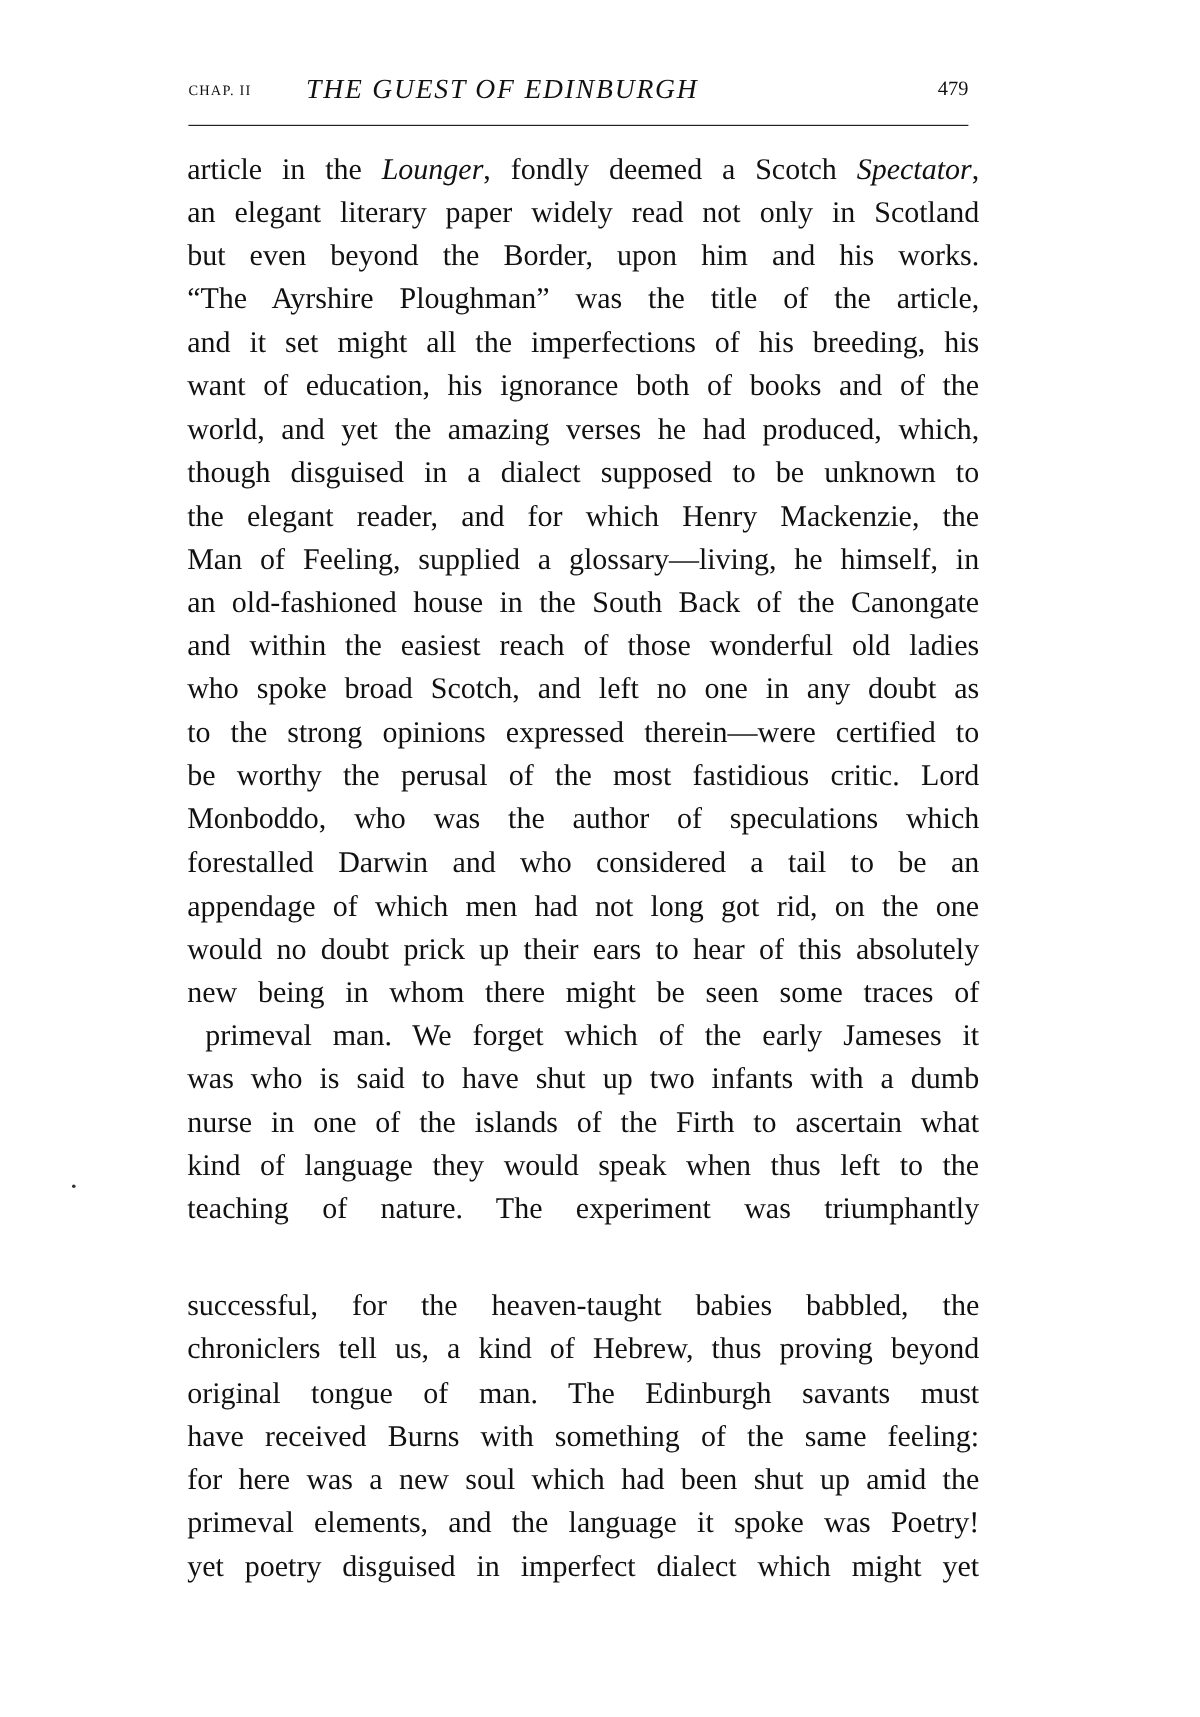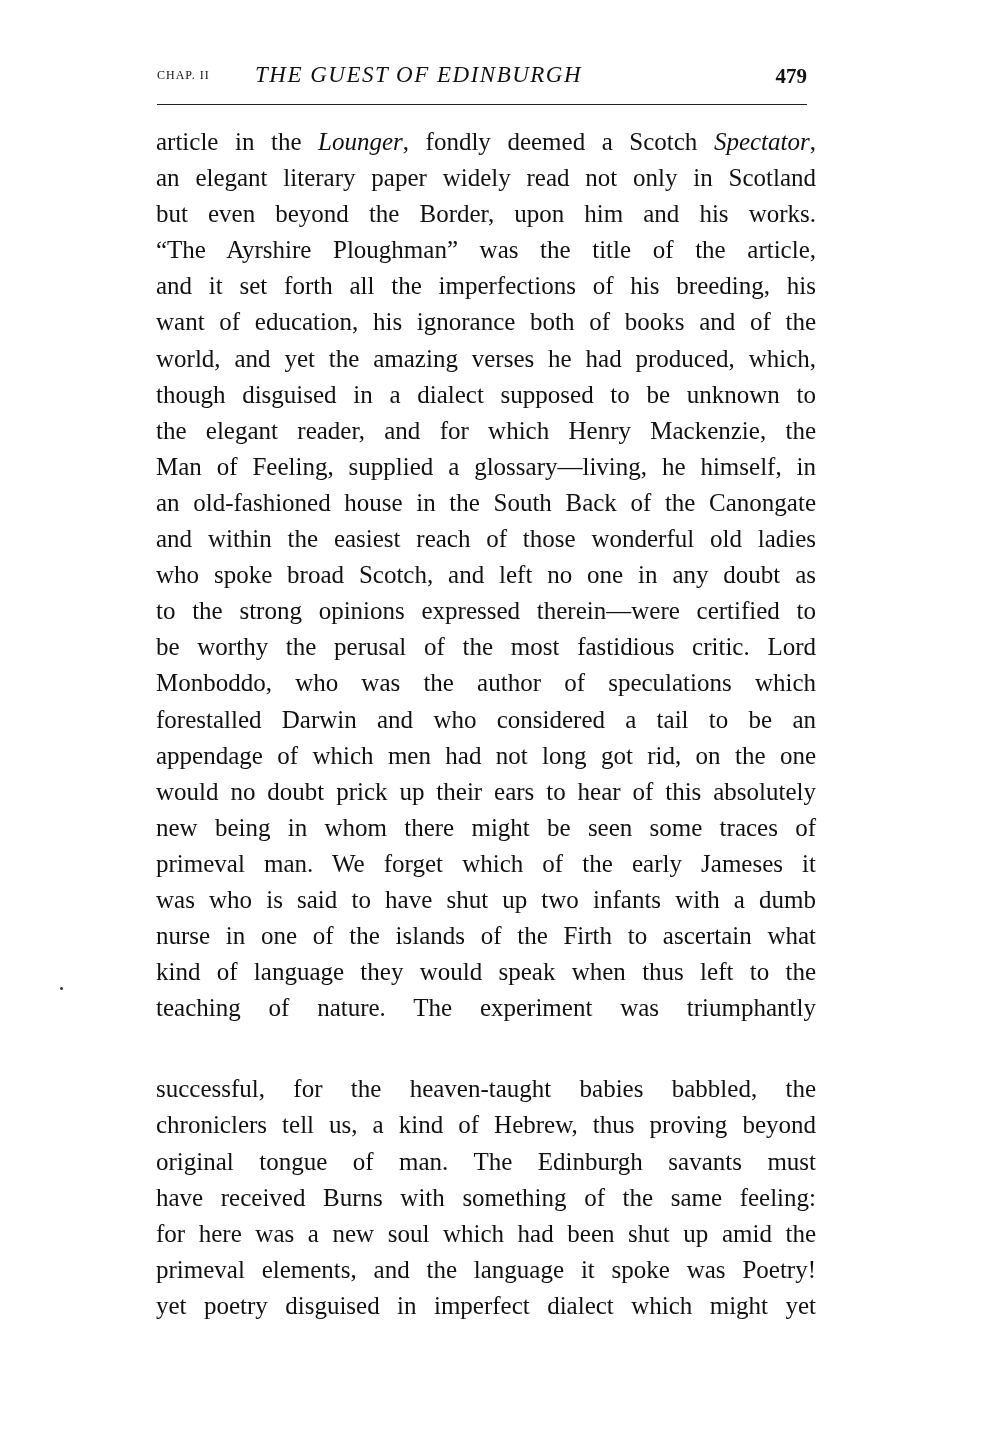--- a/index.html
+++ b/index.html
@@ -1,20 +1,20 @@
 <!DOCTYPE html>
 <html><head>
 <meta charset="utf-8">
 <style>
   html, body { margin:0; padding:0; background:#fff; }
   body { width:1000px; height:1431px; position:relative; overflow:hidden; font-family:"Liberation Serif","DejaVu Serif",serif; color:#111; }
   .header { position:absolute; top:62px; left:157px; width:650px; height:34px; }
   .chap { position:absolute; left:0; top:6px; font-size:12px; letter-spacing:1px; }
   .title { position:absolute; left:98px; top:0; font-size:23px; font-style:italic; letter-spacing:1.5px; }
-  .pageno { position:absolute; right:0; top:2px; font-size:21px;font-weight:bold; }
+  .pageno { position:absolute; right:0; top:2px; font-size:17px; }
   .rule { position:absolute; top:104px; left:157px; width:650px; height:0; border-top:1.5px solid #222; }
   .body { position:absolute; top:124px; left:156px; width:660px; }
   .line { height:36.1px; line-height:36px; font-size:25px; text-align:justify; text-align-last:justify; white-space:nowrap; }
   .line span { display:block; }
   .dot { position:absolute; width:3px; height:3px; background:#333; border-radius:50%; }
 </style>
 </head>
 <body>
 
 <div class="header">
@@ -31,21 +31,21 @@
     <div class="line">
       <span style="text-align: justify; text-align-last: justify;">an elegant literary paper widely read not only in Scotland</span>
     </div>
     <div class="line">
       <span style="text-align: justify; text-align-last: justify;">but even beyond the Border, upon him and his works.</span>
     </div>
     <div class="line">
       <span style="text-align: justify; text-align-last: justify;">“The Ayrshire Ploughman” was the title of the article,</span>
     </div>
     <div class="line">
-      <span style="text-align: justify; text-align-last: justify;">and it set forth all the imperfections of his breeding, his</span>
+      <span style="text-align: justify; text-align-last: justify;">and it set might all the imperfections of his breeding, his</span>
     </div>
     <div class="line">
       <span style="text-align: justify; text-align-last: justify;">want of education, his ignorance both of books and of the</span>
     </div>
     <div class="line">
       <span style="text-align: justify; text-align-last: justify;">world, and yet the amazing verses he had produced, which,</span>
     </div>
     <div class="line">
       <span style="text-align: justify; text-align-last: justify;">though disguised in a dialect supposed to be unknown to</span>
     </div>
@@ -79,21 +79,21 @@
     <div class="line">
       <span style="text-align: justify; text-align-last: justify;">appendage of which men had not long got rid, on the one</span>
     </div>
     <div class="line">
       <span style="text-align: justify; text-align-last: justify;">would no doubt prick up their ears to hear of this absolutely</span>
     </div>
     <div class="line">
       <span style="text-align: justify; text-align-last: justify;">new being in whom there might be seen some traces of</span>
     </div>
     <div class="line">
-      <span style="text-align: justify; text-align-last: justify;">primeval man.  We forget which of the early Jameses it</span>
+      <span style="text-align: justify; text-align-last: justify; margin-left: 15px;">primeval man.  We forget which of the early Jameses it</span>
     </div>
     <div class="line">
       <span style="text-align: justify; text-align-last: justify;">was who is said to have shut up two infants with a dumb</span>
     </div>
     <div class="line">
       <span style="text-align: justify; text-align-last: justify;">nurse in one of the islands of the Firth to ascertain what</span>
     </div>
     <div class="line">
       <span style="text-align: justify; text-align-last: justify;">kind of language they would speak when thus left to the</span>
     </div>

